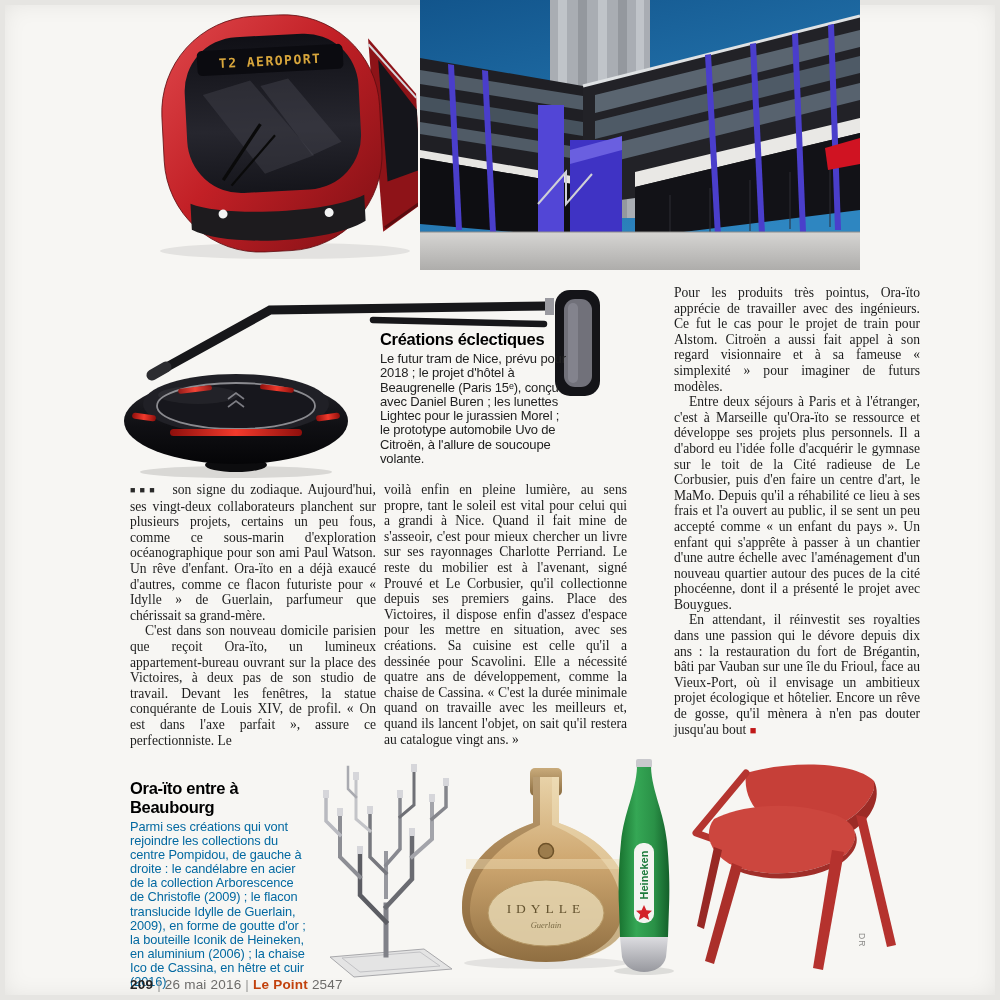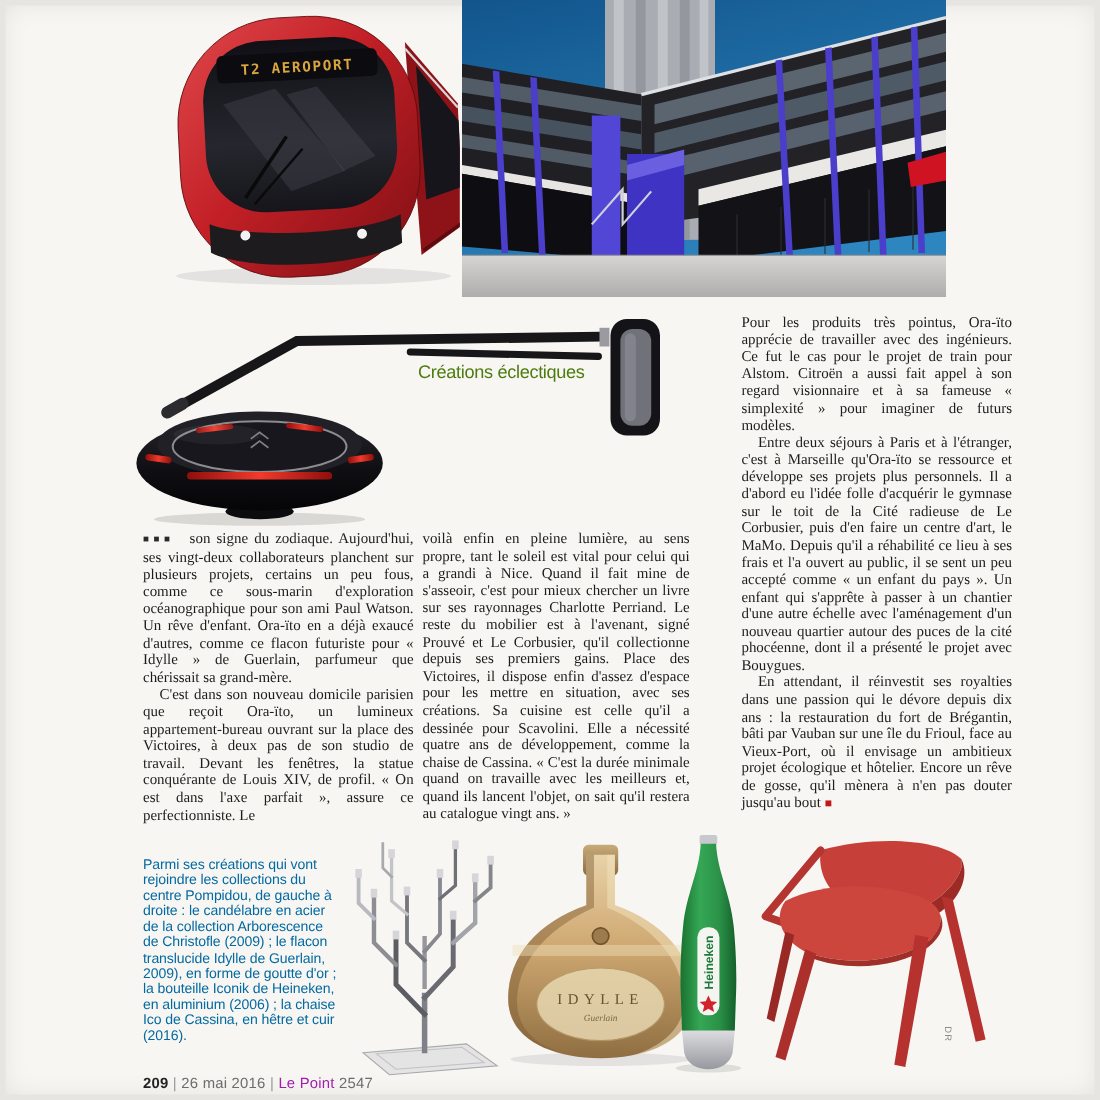--- a/index.html
+++ b/index.html
@@ -9,27 +9,27 @@
   .abs{position:absolute;}
   
   .col{position:absolute;font-family:"Liberation Serif",serif;font-size:13.6px;line-height:15.6px;
        color:#1c1c1c;text-align:justify;hyphens:auto;-webkit-hyphens:auto;}
   .col p{margin:0;}
   .ind{text-indent:15px;}
   .it{}
   .marker{font-size:9px;letter-spacing:2px;color:#2a2a2a;vertical-align:1px;}
   .endsq{color:#c01818;font-size:11px;}
   
-  .capttl{font-weight:normal;font-size:16.5px;letter-spacing:-.3px;color:#4d7c0f;margin:0 0 3px 0;}
+  .capttl{font-weight:bold;font-size:16.5px;letter-spacing:-.3px;color:#000000;margin:0 0 3px 0;}
   .captxt{font-size:13px;line-height:14.3px;letter-spacing:-.15px;color:#222;}
   .beaubody{font-size:12.8px;line-height:14.1px;letter-spacing:-.1px;color:#0369a1;}
   
   .footer{font-size:13.5px;color:#6d6c6a;letter-spacing:.2px;}
   .footer .num{font-weight:bold;color:#222;}
-  .footer .brand{font-weight:normal;color:#a21caf;}
+  .footer .brand{font-weight:bold;color:#c2410c;}
   .footer .sep{color:#9a9998;padding:0 4px;}
   .credit{writing-mode:vertical-rl;font-size:8.5px;color:#8d8c8a;letter-spacing:1px;}
   svg{display:block;}
 </style>
 </head>
 <body>
 
 <div id="canvas">
 
   <svg class="abs" style="left:135px;top:5px;" width="283" height="256" viewBox="0 0 283 256">
@@ -163,38 +163,40 @@
       <rect x="208" y="131" width="24" height="6" rx="3" fill="url(#redStrip)" transform="rotate(-8 220 134)"></rect>
       <rect x="70" y="104" width="34" height="5" rx="2.5" fill="url(#redStrip)" transform="rotate(-7 87 106)"></rect>
       <rect x="152" y="103" width="34" height="5" rx="2.5" fill="url(#redStrip)" transform="rotate(7 169 105)"></rect>
       <path d="M120,116 L128,110 L136,116 M120,124 L128,118 L136,124" stroke="#7d7d84" stroke-width="1.6" fill="none"></path>
       <ellipse cx="90" cy="112" rx="40" ry="9" fill="#ffffff" opacity="0.05"></ellipse>
     </g>
   </svg>
 
   <div class="abs" style="left:380px;top:330px;width:188px;">
     <div class="capttl">Créations éclectiques</div>
+    <div class="captxt">Le futur tram de Nice, prévu pour 2018 ; le projet d'hôtel à Beaugrenelle (Paris 15ᵉ), conçu avec Daniel Buren ; les lunettes Lightec pour le jurassien Morel ; le prototype automobile Uvo de Citroën, à l'allure de soucoupe volante.</div>
   </div>
 
   <div class="col" style="left:130px;top:482px;width:246px;height:266px;">
     <p><span class="marker">■■■</span> <span>son signe du zodiaque. Aujourd'hui, ses vingt-deux collaborateurs planchent sur plusieurs projets, certains un peu fous, comme ce sous-marin d'exploration océanographique pour son ami Paul Watson. Un rêve d'enfant. Ora-ïto en a déjà exaucé d'autres, comme ce flacon futuriste pour « Idylle » de Guerlain, parfumeur que chérissait sa grand-mère.</span></p>
     <p class="ind"><span>C'est dans son nouveau domicile parisien que reçoit Ora-ïto, un lumineux appartement-bureau ouvrant sur la place des Victoires, à deux pas de son studio de travail. Devant les fenêtres, la statue conquérante de Louis XIV, de profil. </span><span class="it">« On est dans l'axe parfait »,</span><span> assure ce perfectionniste. Le</span></p>
   </div>
 
   <div class="col" style="left:384px;top:482px;width:243px;height:266px;">
     <p><span>voilà enfin en pleine lumière, au sens propre, tant le soleil est vital pour celui qui a grandi à Nice. Quand il fait mine de s'asseoir, c'est pour mieux chercher un livre sur ses rayonnages Charlotte Perriand. Le reste du mobilier est à l'avenant, signé Prouvé et Le Corbusier, qu'il collectionne depuis ses premiers gains. Place des Victoires, il dispose enfin d'assez d'espace pour les mettre en situation, avec ses créations. Sa cuisine est celle qu'il a dessinée pour Scavolini. Elle a nécessité quatre ans de développement, comme la chaise de Cassina. </span><span class="it">« C'est la durée minimale quand on travaille avec les meilleurs et, quand ils lancent l'objet, on sait qu'il restera au catalogue vingt ans. »</span></p>
   </div>
 
   <div class="col" style="left:630px;top:285px;width:246px;height:464px;margin-left:44px;">
     <p><span>Pour les produits très pointus, Ora-ïto apprécie de travailler avec des ingénieurs. Ce fut le cas pour le projet de train pour Alstom. Citroën a aussi fait appel à son regard visionnaire et à sa fameuse « simplexité » pour imaginer de futurs modèles.</span></p>
     <p class="ind"><span>Entre deux séjours à Paris et à l'étranger, c'est à Marseille qu'Ora-ïto se ressource et développe ses projets plus personnels. Il a d'abord eu l'idée folle d'acquérir le gymnase sur le toit de la Cité radieuse de Le Corbusier, puis d'en faire un centre d'art, le MaMo. Depuis qu'il a réhabilité ce lieu à ses frais et l'a ouvert au public, il se sent un peu accepté comme </span><span class="it">« un enfant du pays »</span><span>. Un enfant qui s'apprête à passer à un chantier d'une autre échelle avec l'aménagement d'un nouveau quartier autour des puces de la cité phocéenne, dont il a présenté le projet avec Bouygues.</span></p>
     <p class="ind"><span>En attendant, il réinvestit ses royalties dans une passion qui le dévore depuis dix ans : la restauration du fort de Brégantin, bâti par Vauban sur une île du Frioul, face au Vieux-Port, où il envisage un ambitieux projet écologique et hôtelier. Encore un rêve de gosse, qu'il mènera à n'en pas douter jusqu'au bout </span><span class="endsq">■</span></p>
   </div>
 
   <div class="abs" style="left:130px;top:779px;width:180px;">
+    <div class="capttl">Ora-ïto entre à Beaubourg</div>
     <div class="beaubody">Parmi ses créations qui vont rejoindre les collections du centre Pompidou, de gauche à droite : le candélabre en acier de la collection Arborescence de Christofle (2009) ; le flacon translucide Idylle de Guerlain, 2009), en forme de goutte d'or ; la bouteille Iconik de Heineken, en aluminium (2006) ; la chaise Ico de Cassina, en hêtre et cuir (2016).</div>
   </div>
 
   <svg class="abs" style="left:296px;top:757px;" width="178" height="222" viewBox="0 0 178 222">
     <polygon points="34,200 128,192 156,212 58,220" fill="#e4e4e4" stroke="#a8a8ab" stroke-width="1"></polygon>
     <polygon points="46,201 124,195 144,209 64,215" fill="none" stroke="#c2c2c5" stroke-width="1"></polygon>
     <g fill="none" stroke-linecap="square">
       <path d="M90,198 L90,148" stroke="#808188" stroke-width="5"></path>
       <path d="M90,165 L64,138 L64,96" stroke="#5c5d63" stroke-width="4.5"></path>
       <path d="M64,120 L44,100 L44,58" stroke="#8d8e94" stroke-width="4"></path>

